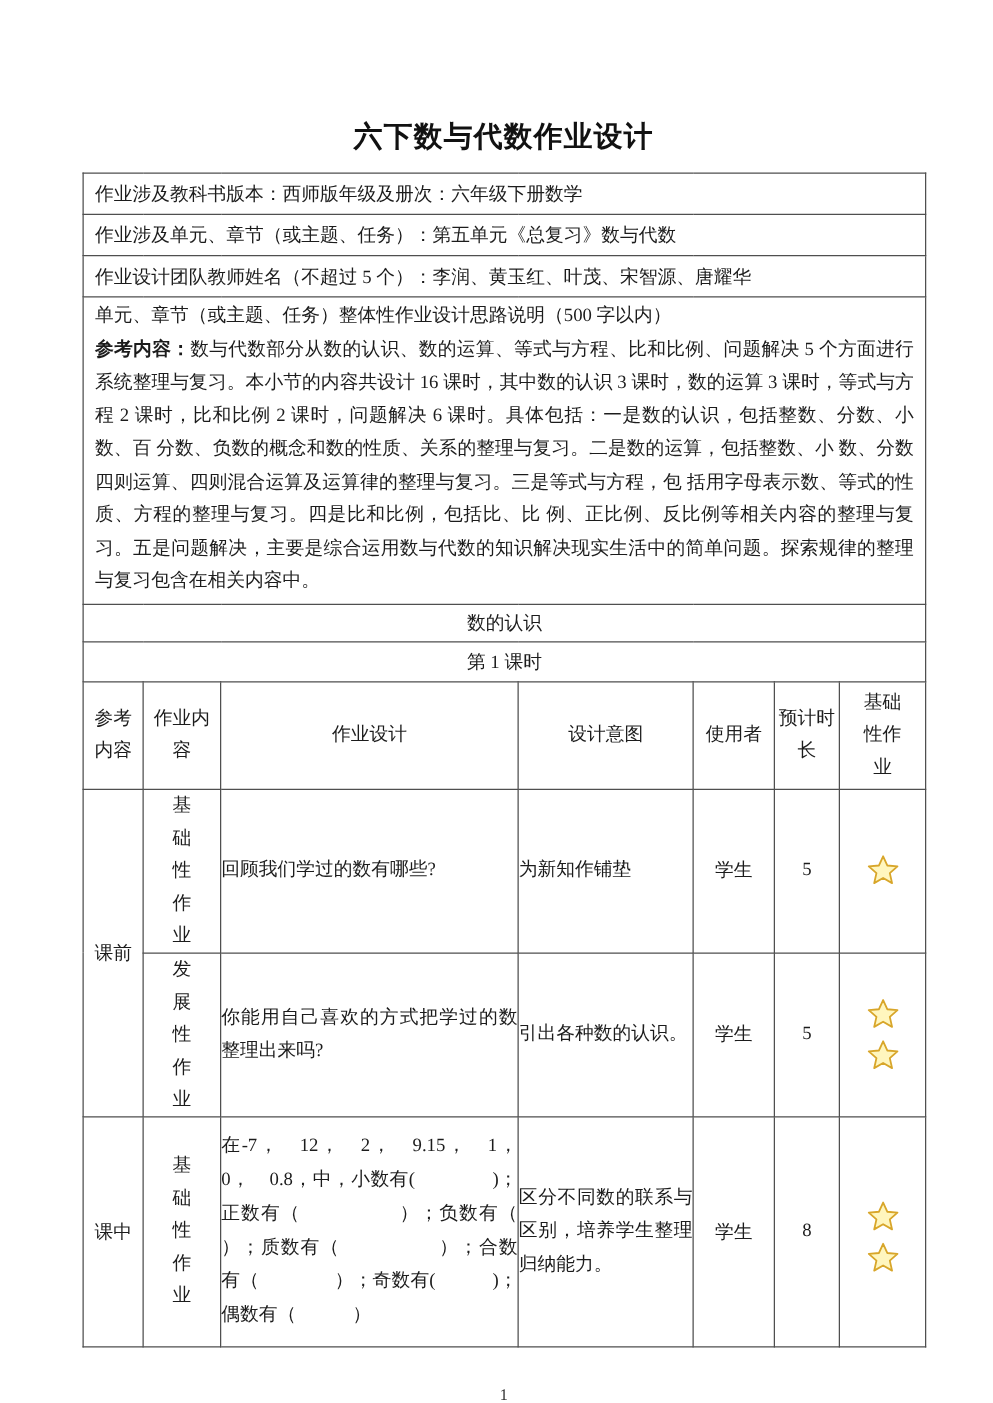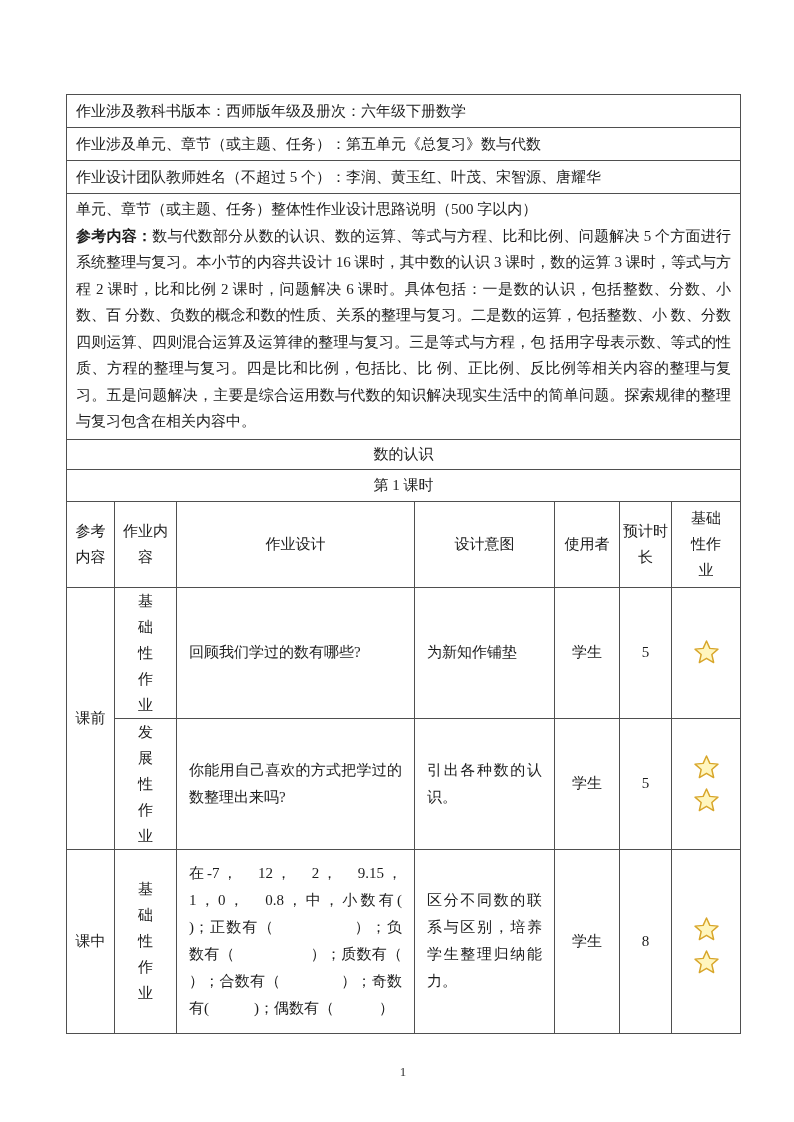--- a/index.html
+++ b/index.html
@@ -70,21 +70,21 @@
   tr.r-head td.hd-narrow { padding: 0 13px; }
   tr.r1 td { height: 75px; }
   tr.r2 td { height: 87px; }
   tr.r3 td { height: 184px; margin-top: 40px; }
   td.type-cell {
     text-align: center;
     line-height: 26px;
     padding: 0 20px;
   }
   td.design-cell, td.intent-cell {
-    padding: 5px 12px;
+    padding: 5px 0;
     line-height: 27px;
     text-align: justify;
     vertical-align: middle;
   }
   td.num-cell { text-align: center; font-size: 15px; }
   td.stars-cell { text-align: center; vertical-align: middle; }
   td.stars-top { vertical-align: top; padding-top: 10px; }
   .star {
     display: block;
     width: 27px;
@@ -100,20 +100,21 @@
     text-align: center;
     font-size: 13px;
     color: #333;
   }
 </style>
 </head>
 <body>
 
 <div class="page">
 
+  <h1 class="doc-title">六下数与代数作业设计</h1>
 
 
   <table class="grid">
     <colgroup>
       <col style="width:48px">
       <col style="width:62px">
       <col style="width:238px">
       <col style="width:140px">
       <col style="width:65px">
       <col style="width:52px">

